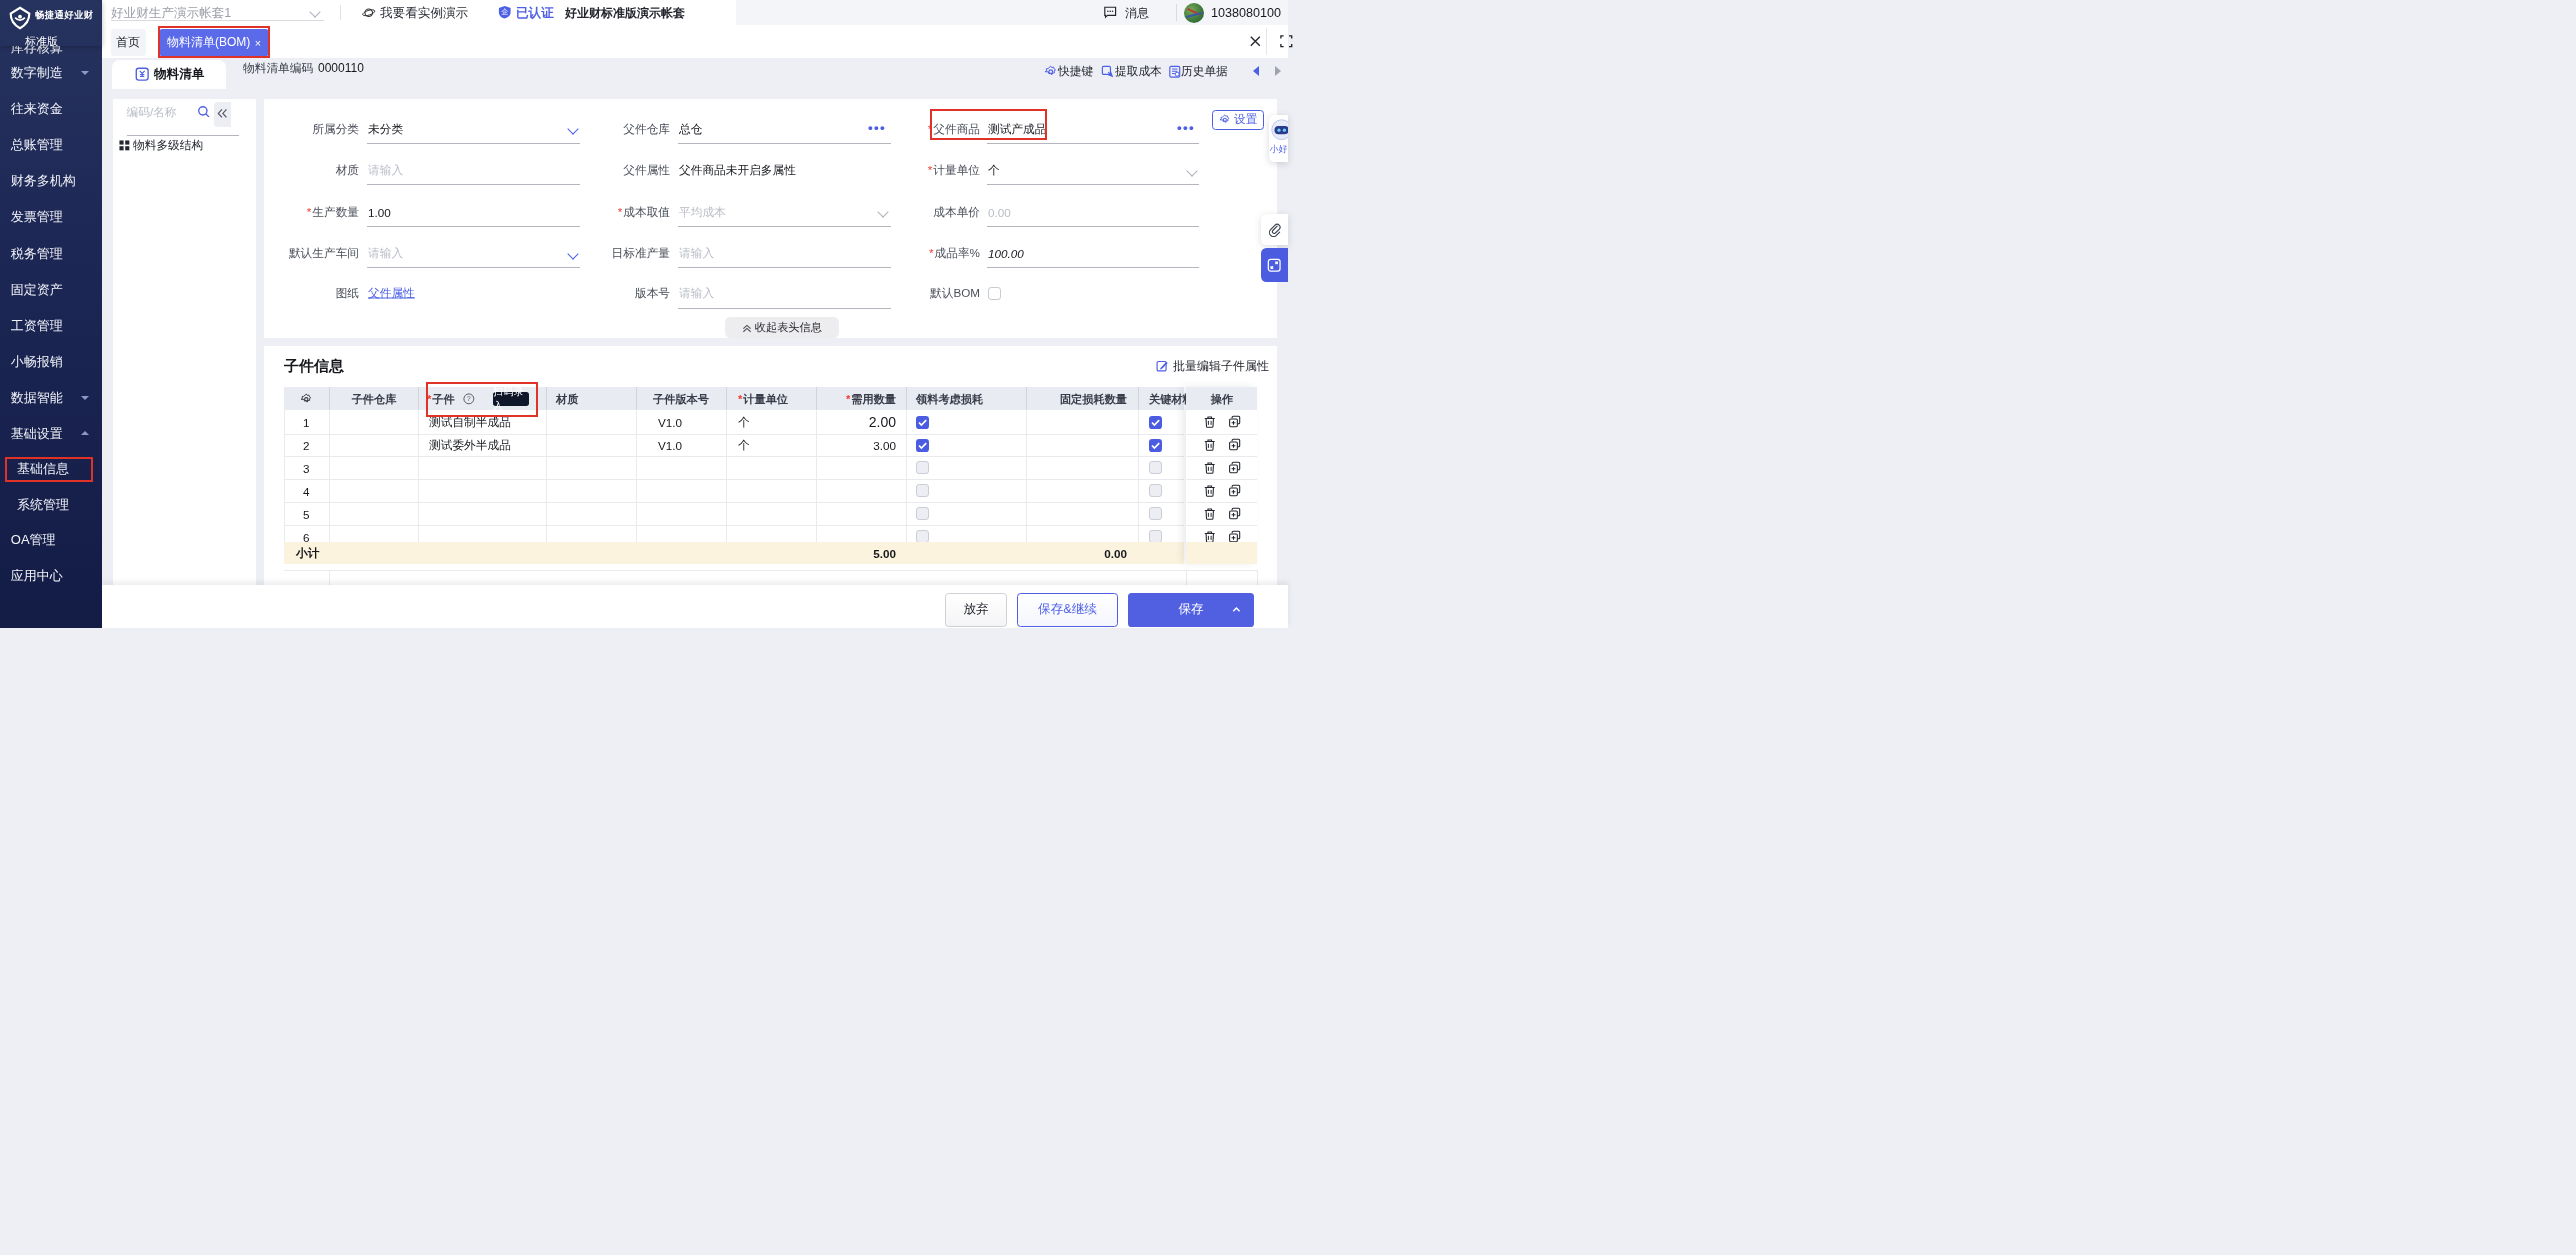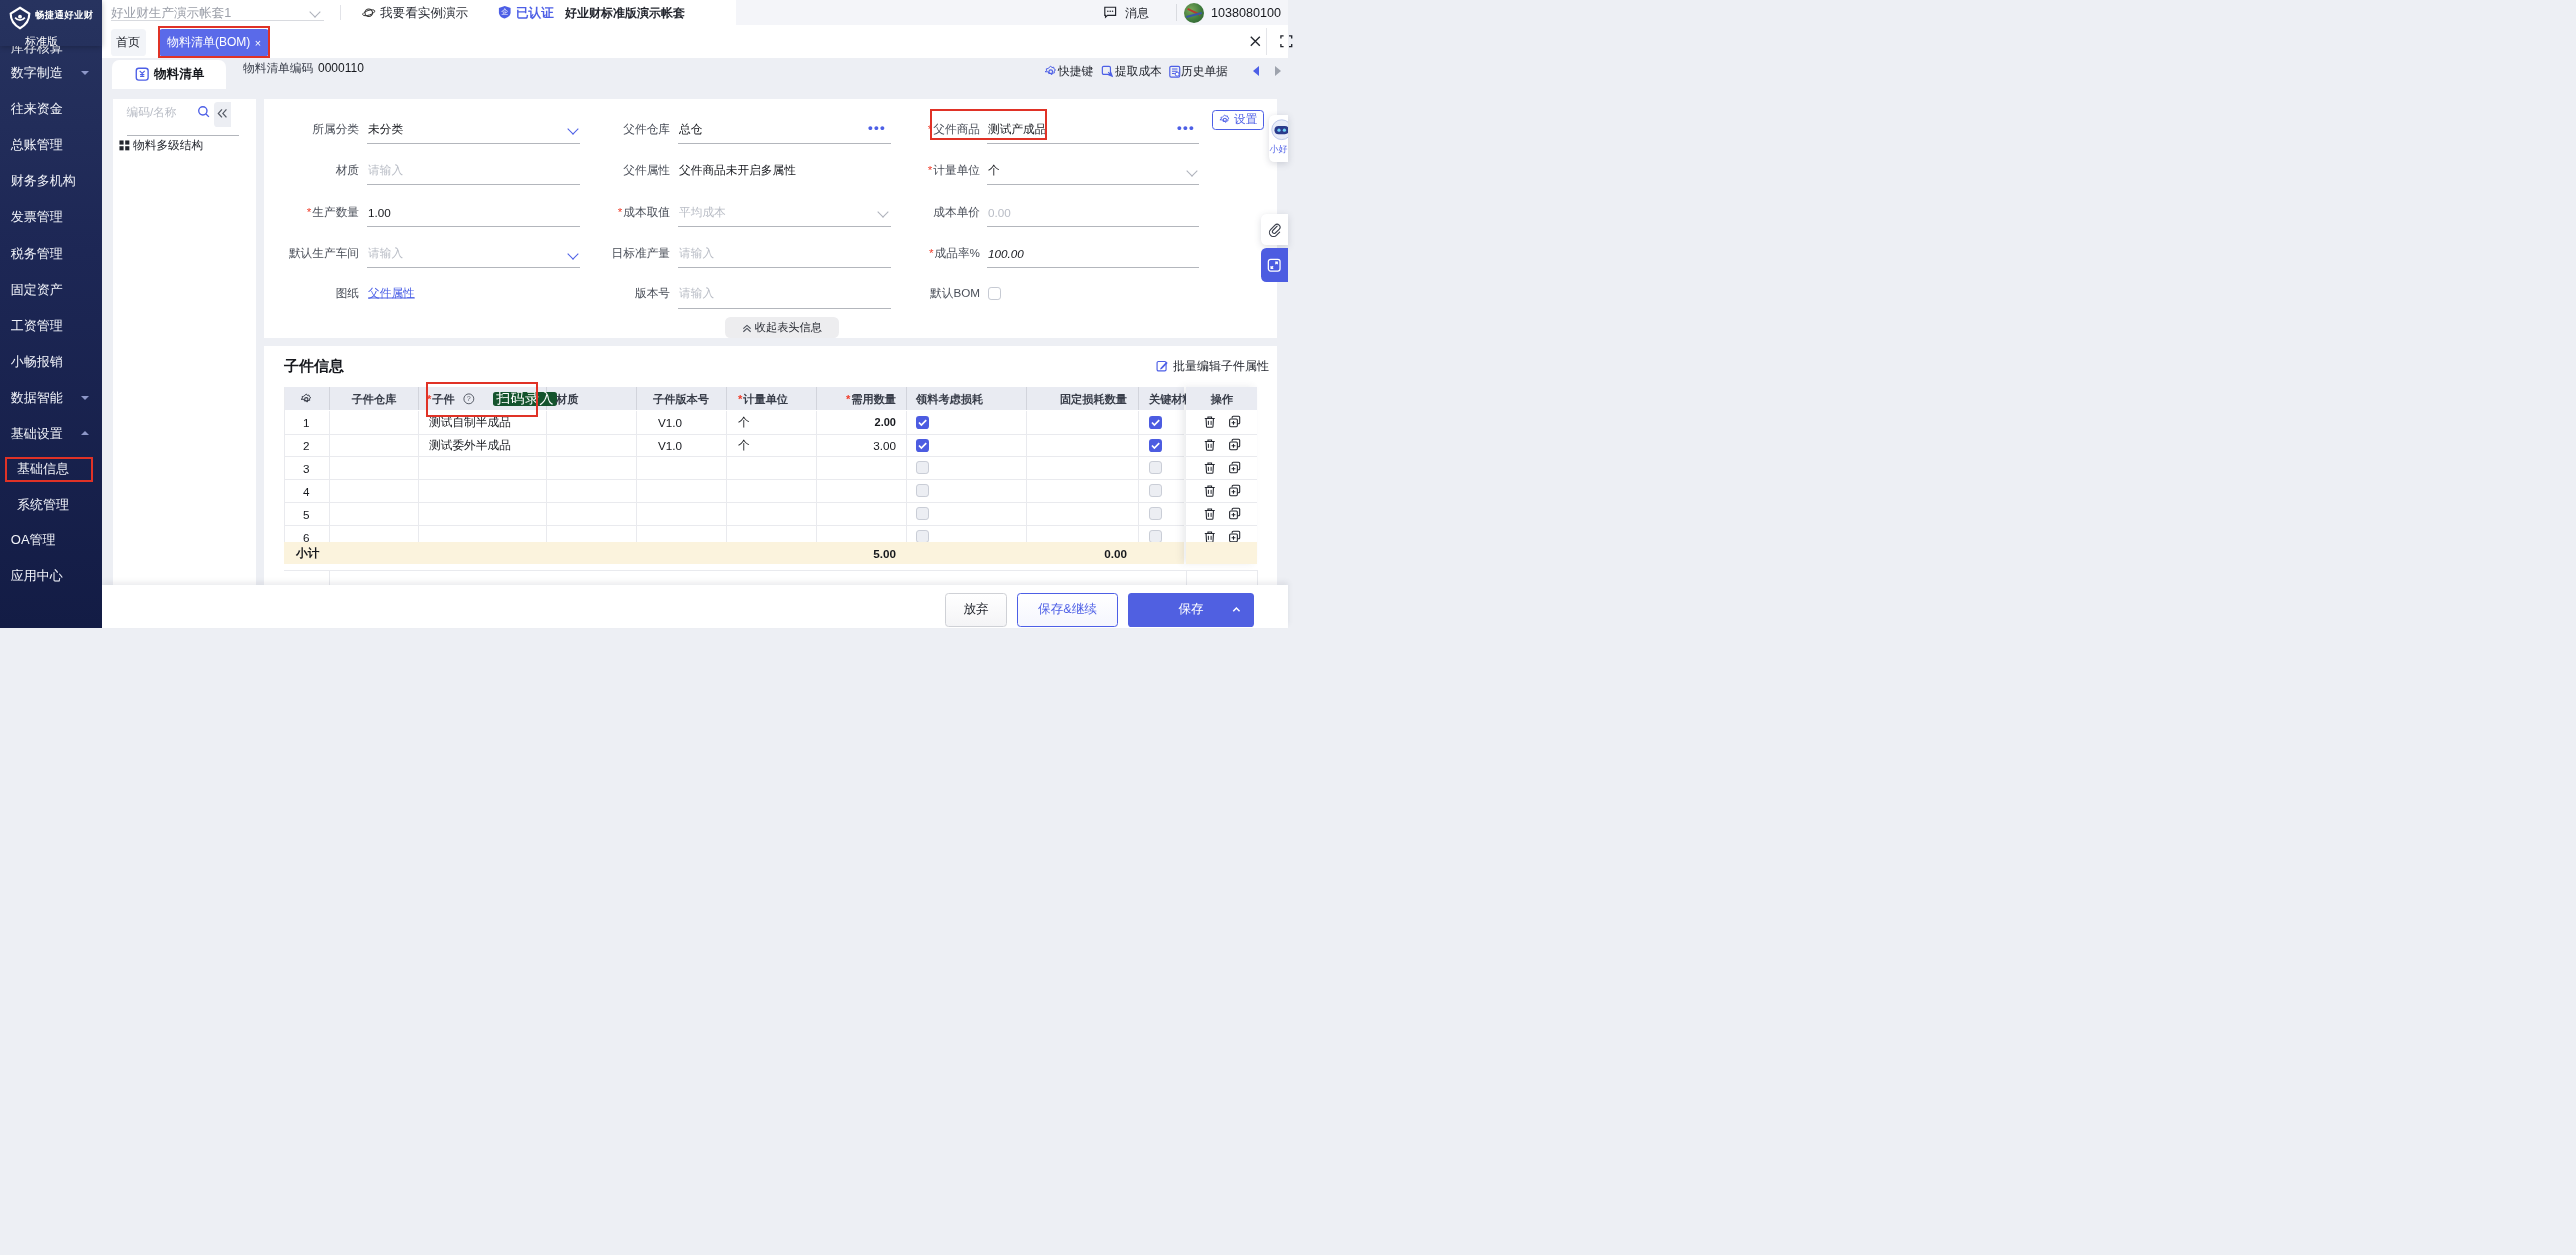--- a/index.html
+++ b/index.html
@@ -243,21 +243,21 @@
     <svg class="ab" style="left:36px;top:47px" width="12.6" height="12.6" viewBox="0 0 15 15">
       <circle cx="7.5" cy="7.5" r="2" fill="none" stroke="#383d49" stroke-width="1.3"></circle>
       <path d="M7.5 1.2 l1.2 1.7 2-.5 .5 2 1.7 1.1-1.7 1.2 .4 2-2 .4-1.1 1.8-1.2-1.8-2 .5-.4-2L1.2 7.5 3 6.3l-.5-2 2-.4Z" fill="none" stroke="#383d49" stroke-width="1.1"></path>
     </svg>
     <div class="th ab" style="left:38px;top:53px;width:144px;text-align:center;transform:translateY(-50%)">子件仓库</div>
     <div class="th ab" style="left:163px;top:53px;transform:translateY(-50%)"><span class="star">*</span>子件</div>
     <svg class="ab" style="left:199px;top:47px" width="11.7" height="11.7" viewBox="0 0 13 13">
       <circle cx="6.5" cy="6.5" r="5.5" fill="none" stroke="#565b66" stroke-width="1.1"></circle>
       <text x="6.5" y="9.2" font-size="8" text-anchor="middle" fill="#565b66" font-family="Liberation Sans">?</text>
     </svg>
-    <div class="ab" style="left:229px;top:46px;width:64px;height:14.4px;background:#14532d;border-radius:2.7px;color:#fff;font-size:14px;display:flex;align-items:center;justify-content:center;letter-spacing:0.4px">扫码录入</div>
+    <div class="ab" style="left:229px;top:46px;width:36px;height:14.4px;background:#0f172a;border-radius:2.7px;color:#fff;font-size:10px;display:flex;align-items:center;justify-content:center;letter-spacing:0.4px">扫码录入</div>
     <div class="th ab" style="left:292px;top:53px;transform:translateY(-50%)">材质</div>
     <div class="th ab" style="left:345px;top:53px;width:144px;text-align:center;transform:translateY(-50%)">子件版本号</div>
     <div class="th ab" style="left:474px;top:53px;transform:translateY(-50%)"><span class="star">*</span>计量单位</div>
     <div class="th ab" style="left:452px;top:53px;width:180px;text-align:right;transform:translateY(-50%)"><span class="star">*</span>需用数量</div>
     <div class="th ab" style="left:652px;top:53px;transform:translateY(-50%)">领料考虑损耗</div>
     <div class="th ab" style="left:683px;top:53px;width:180px;text-align:right;transform:translateY(-50%)">固定损耗数量</div>
     <div class="th ab" style="left:885px;top:53px;transform:translateY(-50%)">关键材料</div>
     <div class="ab" style="left:20px;top:88px;width:900px;height:0.9px;background:#e9eaee"></div>
     <div class="ab" style="left:20px;top:110px;width:900px;height:0.9px;background:#e9eaee"></div>
     <div class="ab" style="left:20px;top:133px;width:900px;height:0.9px;background:#e9eaee"></div>
@@ -271,21 +271,21 @@
     <div class="ab" style="left:372px;top:65px;width:0.9px;height:131px;background:#e9eaee"></div>
     <div class="ab" style="left:462px;top:65px;width:0.9px;height:131px;background:#e9eaee"></div>
     <div class="ab" style="left:552px;top:65px;width:0.9px;height:131px;background:#e9eaee"></div>
     <div class="ab" style="left:642px;top:65px;width:0.9px;height:131px;background:#e9eaee"></div>
     <div class="ab" style="left:762px;top:65px;width:0.9px;height:131px;background:#e9eaee"></div>
     <div class="ab" style="left:874px;top:65px;width:0.9px;height:131px;background:#e9eaee"></div>
     <div class="ab" style="left:-11.7px;top:76px;width:108px;text-align:center;transform:translateY(-50%);font-size:11.7px;color:#16181d;font-weight:400">1</div>
     <div class="ab" style="left:165px;top:76px;transform:translateY(-50%);font-size:11.7px;color:#16181d;font-weight:400">测试自制半成品</div>
     <div class="ab" style="left:394px;top:76px;transform:translateY(-50%);font-size:11.7px;color:#16181d;font-weight:400">V1.0</div>
     <div class="ab" style="left:474px;top:76px;transform:translateY(-50%);font-size:11.7px;color:#16181d;font-weight:400">个</div>
-    <div class="ab" style="left:497px;top:76px;width:135px;text-align:right;transform:translateY(-50%);font-size:11px;color:#16181d;font-weight:700">2.00</div>
+    <div class="ab" style="left:497px;top:76px;width:135px;text-align:right;transform:translateY(-50%);font-size:14px;color:#16181d;font-weight:400">2.00</div>
     <div class="ab" style="left:652px;top:70px;width:13px;height:13px;background:#4c5ce1;border-radius:3.1px">
       <svg width="13" height="13" viewBox="0 0 14 14">
         <path d="M3.2 7 l2.6 2.8 L11 4.4" fill="none" stroke="#fff" stroke-width="1.8"></path>
       </svg>
     </div>
     <div class="ab" style="left:885px;top:70px;width:13px;height:13px;background:#4c5ce1;border-radius:3.1px">
       <svg width="13" height="13" viewBox="0 0 14 14">
         <path d="M3.2 7 l2.6 2.8 L11 4.4" fill="none" stroke="#fff" stroke-width="1.8"></path>
       </svg>
     </div>

